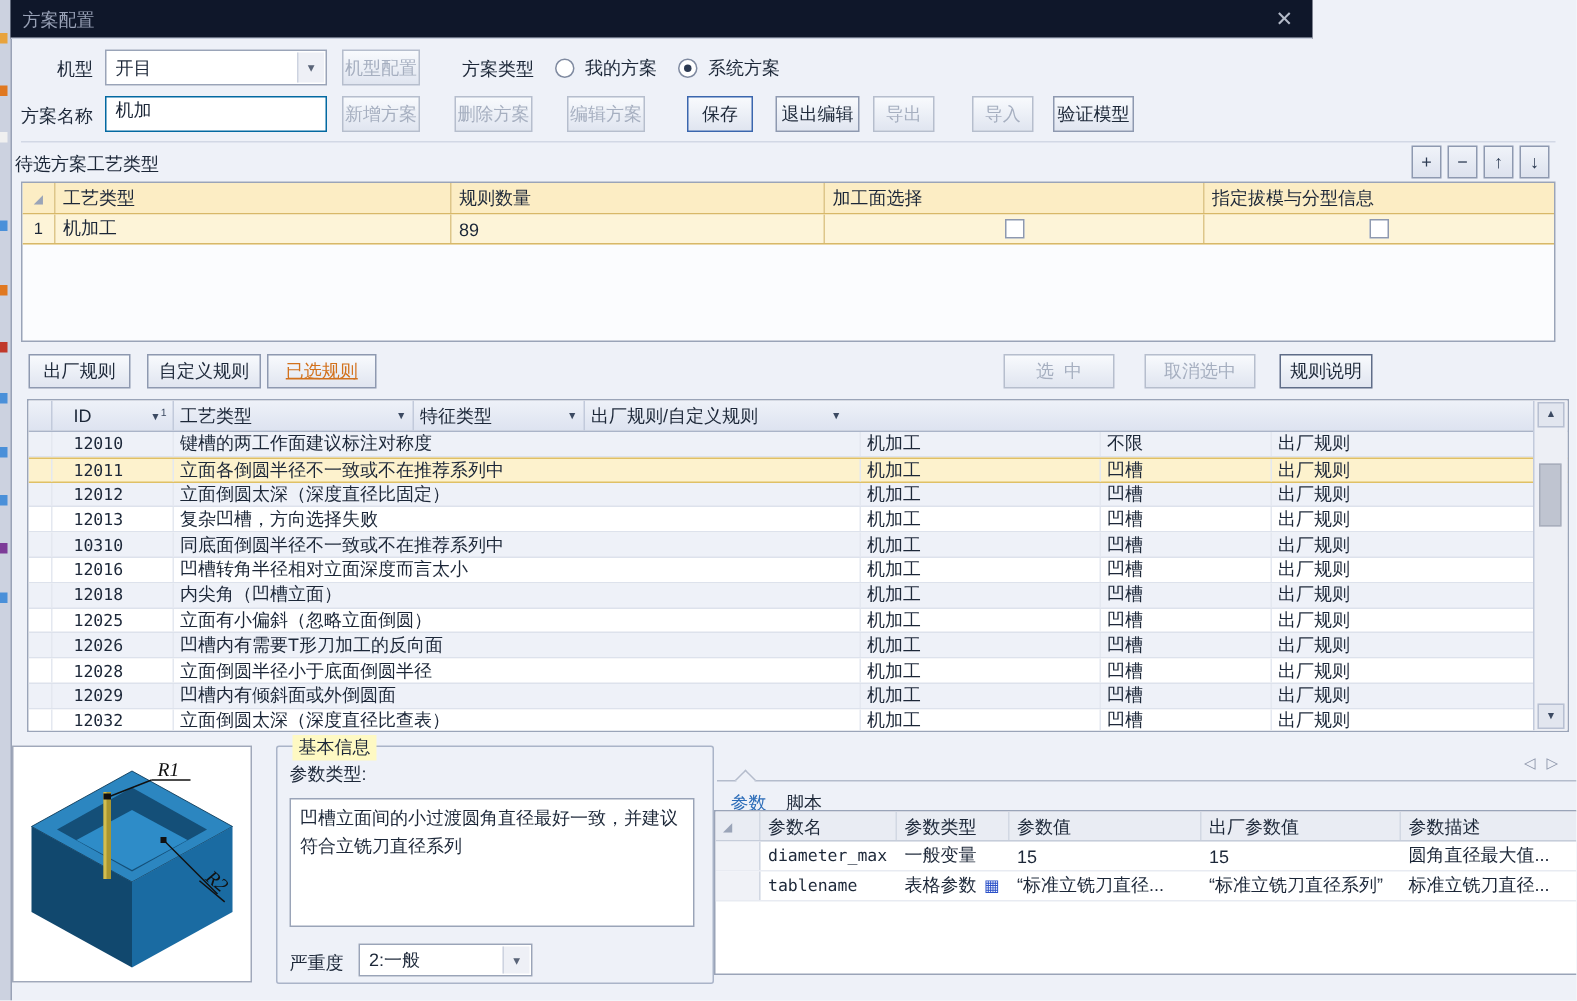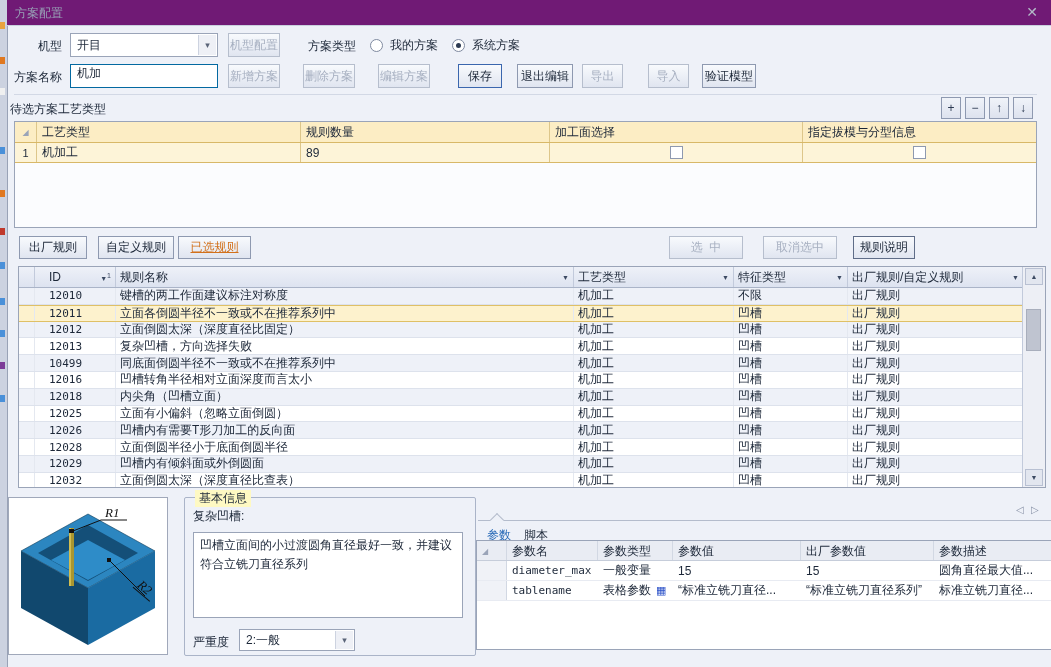--- a/index.html
+++ b/index.html
@@ -3,21 +3,21 @@
 <meta charset="utf-8">
 <style>
   html,body{margin:0;padding:0;}
   body{font-family:"Liberation Sans","DejaVu Sans",sans-serif;font-size:12px;color:#1c2738;}
   .screen{position:relative;width:1051px;height:667px;background:#eef1f8;overflow:hidden;}
   .lbl{position:absolute;white-space:nowrap;}
   
   .strip{position:absolute;left:0;top:0;width:7px;height:667px;background:#ccd2e0;border-right:1px solid #99a2b6;}
   .strip i{position:absolute;left:0;width:5px;height:7px;}
   
-  .titlebar{position:absolute;left:7px;top:0;width:1044px;height:25px;background:#701a75;border-bottom:1px solid #c9d0de;}
+  .titlebar{position:absolute;left:7px;top:0;width:868px;height:25px;background:#0f172a;border-bottom:1px solid #c9d0de;}
   .title{position:absolute;left:8px;top:5px;color:#98a1b6;}
   .close{position:absolute;right:13px;top:4px;color:#b3bac8;font-size:14px;font-weight:bold;cursor:default;}
   
   .btn{position:absolute;height:24px;box-sizing:border-box;border:1px solid #8e99b0;background:linear-gradient(#f8fafd,#e0e5f0);display:flex;align-items:center;justify-content:center;white-space:pre;color:#1c2738;}
   .btn.dis{color:#a6afc0;border-color:#b6becd;}
   .btn.primary{border:1px solid #3a66ae;}
   .btn.sel-orange{color:#d2711c;text-decoration:underline;}
   .btn.h23{height:23px;}
   .sqbtn{position:absolute;width:20px;height:22px;top:97px;box-sizing:border-box;border:1px solid #8e99b0;background:linear-gradient(#f0f3f9,#dde2ee);display:flex;align-items:center;justify-content:center;color:#2c3a52;font-size:12px;}
   
@@ -183,24 +183,20 @@
   <div class="btn h23 dis" style="left:763px;top:236px;width:74px">取消选中</div>
   <div class="btn h23" style="left:853px;top:236px;width:62px;border-color:#5f6d88">规则说明</div>
 
   <div class="rtable">
     <div class="rhead">
       <div class="rhcell rh0"></div>
       <div class="rhcell rh1">
         <span>ID</span>
         <span class="sortic"><span>▼</span><sup>1</sup></span>
       </div>
-      <div class="rhcell rh2">
-        <span>规则名称</span>
-        <span class="fic">▼</span>
-      </div>
       <div class="rhcell rh3">
         <span>工艺类型</span>
         <span class="fic">▼</span>
       </div>
       <div class="rhcell rh4">
         <span>特征类型</span>
         <span class="fic">▼</span>
       </div>
       <div class="rhcell rh5" style="border-right:none">
         <span>出厂规则/自定义规则</span>
@@ -235,21 +231,21 @@
         <div class="trow">
           <div class="tcell tc-sel"></div>
           <div class="tcell tc-id">12013</div>
           <div class="tcell tc-name">复杂凹槽，方向选择失败</div>
           <div class="tcell tc-proc">机加工</div>
           <div class="tcell tc-feat">凹槽</div>
           <div class="tcell tc-src">出厂规则</div>
         </div>
         <div class="trow alt">
           <div class="tcell tc-sel"></div>
-          <div class="tcell tc-id">10499</div>
+          <div class="tcell tc-id">10310</div>
           <div class="tcell tc-name">同底面倒圆半径不一致或不在推荐系列中</div>
           <div class="tcell tc-proc">机加工</div>
           <div class="tcell tc-feat">凹槽</div>
           <div class="tcell tc-src">出厂规则</div>
         </div>
         <div class="trow">
           <div class="tcell tc-sel"></div>
           <div class="tcell tc-id">12016</div>
           <div class="tcell tc-name">凹槽转角半径相对立面深度而言太小</div>
           <div class="tcell tc-proc">机加工</div>
@@ -337,21 +333,21 @@
       <rect x="98" y="60" width="4" height="4" fill="#111"></rect>
       <g transform="rotate(40 132 92)">
         <text x="126" y="92" font-family="Liberation Serif, DejaVu Serif, serif" font-style="italic" font-size="13" fill="#111">R2</text>
         <line x1="124" y1="95" x2="146" y2="95" stroke="#111" stroke-width="1"></line>
       </g>
     </svg>
   </div>
 
   <div class="gbox">
     <span class="gleg">基本信息</span>
-    <span class="lbl" style="left:8px;top:10px">复杂凹槽:</span>
+    <span class="lbl" style="left:8px;top:10px">参数类型:</span>
     <div class="descbox">凹槽立面间的小过渡圆角直径最好一致，并建议符合立铣刀直径系列</div>
     <span class="lbl" style="left:8px;top:136px">严重度</span>
     <div class="combo" style="left:54px;top:131px;width:116px;height:22px">
       <span>2:一般</span>
       <span class="carrow">▾</span>
     </div>
   </div>
 
   <span class="tabtxt" style="left:487px;color:#2b6cb8">参数</span>
   <span class="tabtxt" style="left:524px">脚本</span>

